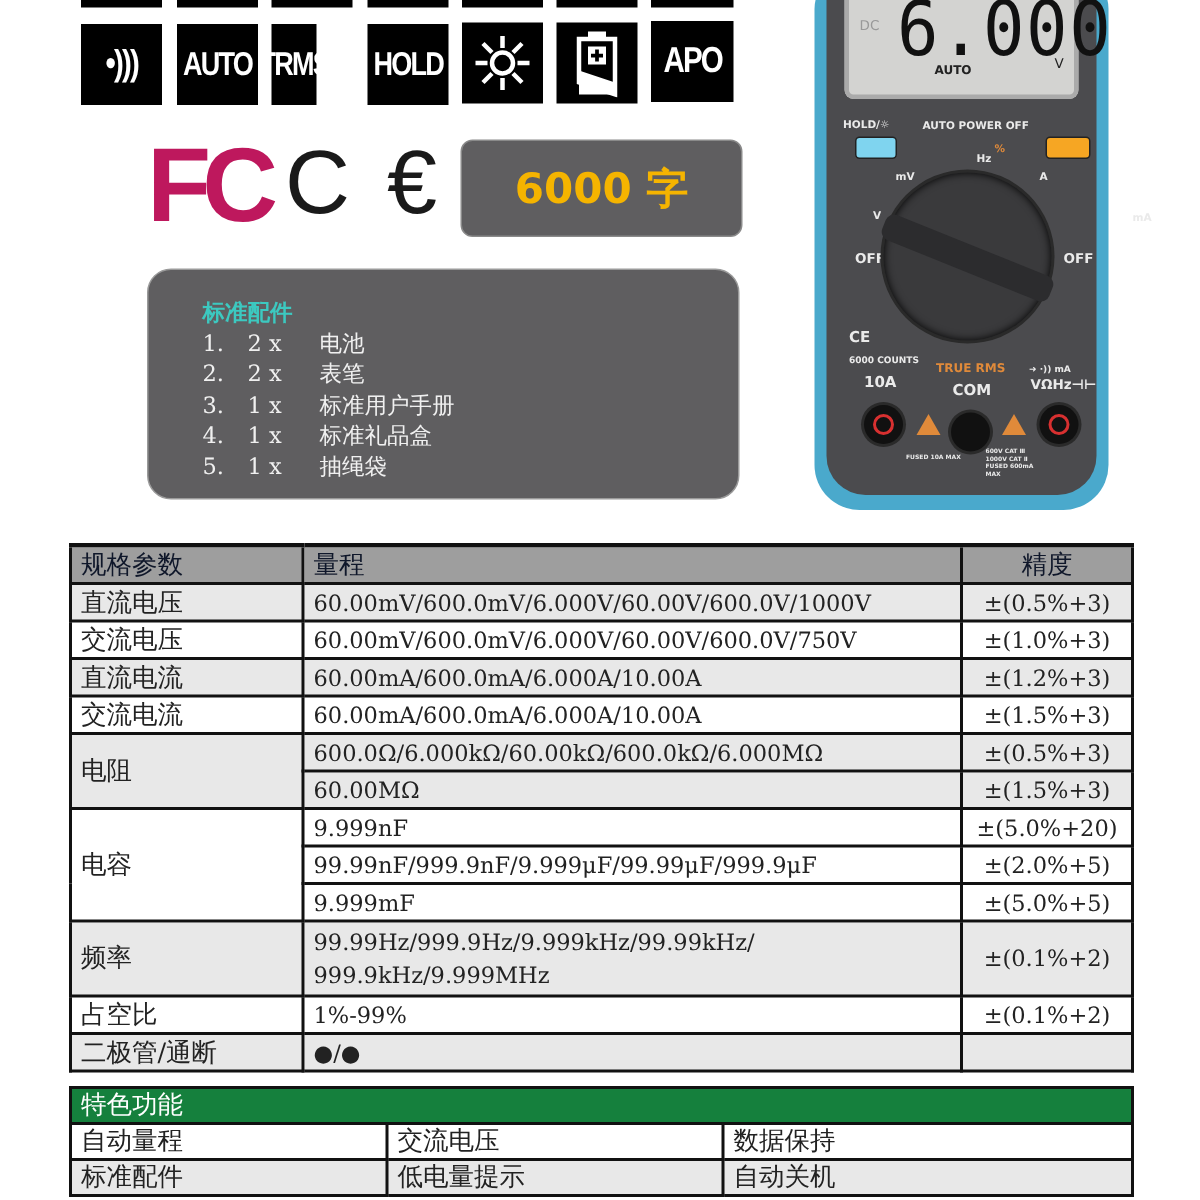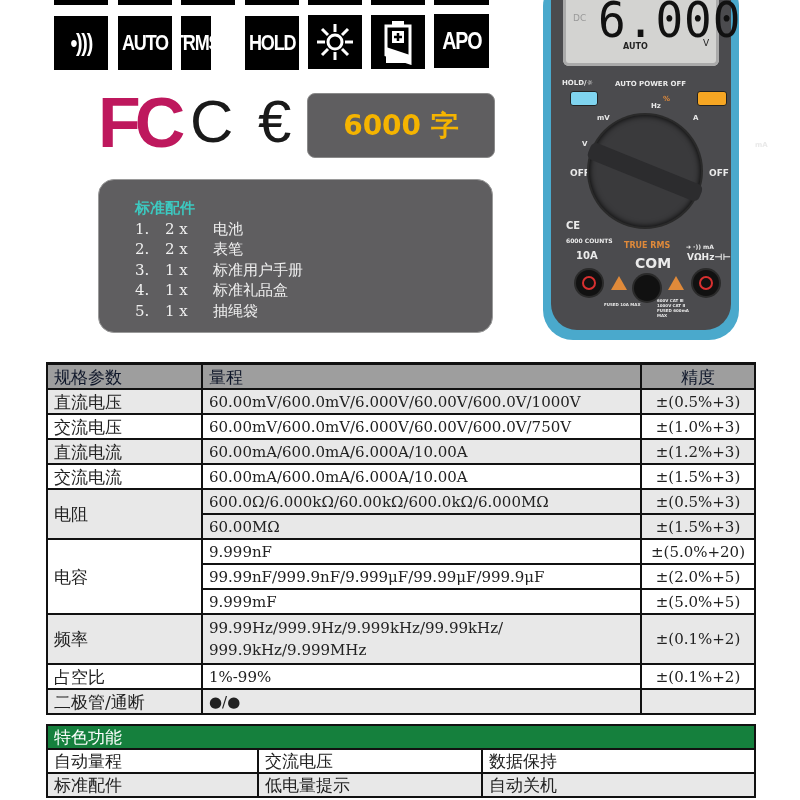--- a/index.html
+++ b/index.html
@@ -163,21 +163,21 @@
     <span class="m-lbl" style="left:19px;top:188px;font-size:9px;">OFF</span>
     <span class="m-lbl" style="left:158px;top:188px;font-size:9px;">OFF</span>
     <div class="dial">
         <div class="dial-knob"></div>
       </div>
     <span class="m-lbl" style="left:15px;top:240px;font-size:10px;">CE</span>
     <span class="m-lbl" style="left:15px;top:257px;font-size:6px;">6000 COUNTS</span>
     <span class="m-lbl m-or" style="left:73px;top:261px;font-size:8px;">TRUE RMS</span>
     <span class="m-lbl" style="left:135px;top:263px;font-size:6px;">➜ ·)) mA</span>
     <span class="m-lbl" style="left:25px;top:270px;font-size:10px;">10A</span>
-    <span class="m-lbl" style="left:84px;top:275px;font-size:14px;">COM</span>
+    <span class="m-lbl" style="left:84px;top:275px;font-size:10px;">COM</span>
     <span class="m-lbl" style="left:136px;top:272px;font-size:9px;">VΩHz⊣⊢</span>
     <div class="jack red" style="left:25px;top:290px;"></div>
     <div class="warn" style="left:60px;top:296px;"></div>
     <div class="jack" style="left:83px;top:295px;"></div>
     <div class="warn" style="left:117px;top:296px;"></div>
     <div class="jack red" style="left:142px;top:290px;"></div>
     <span class="m-lbl" style="left:53px;top:322px;font-size:4px;">FUSED 10A MAX</span>
     <span class="m-lbl" style="left:106px;top:318px;font-size:4px;white-space:normal;width:40px;">600V CAT Ⅲ 1000V CAT Ⅱ FUSED 600mA MAX</span>
   </div>
 </div>

